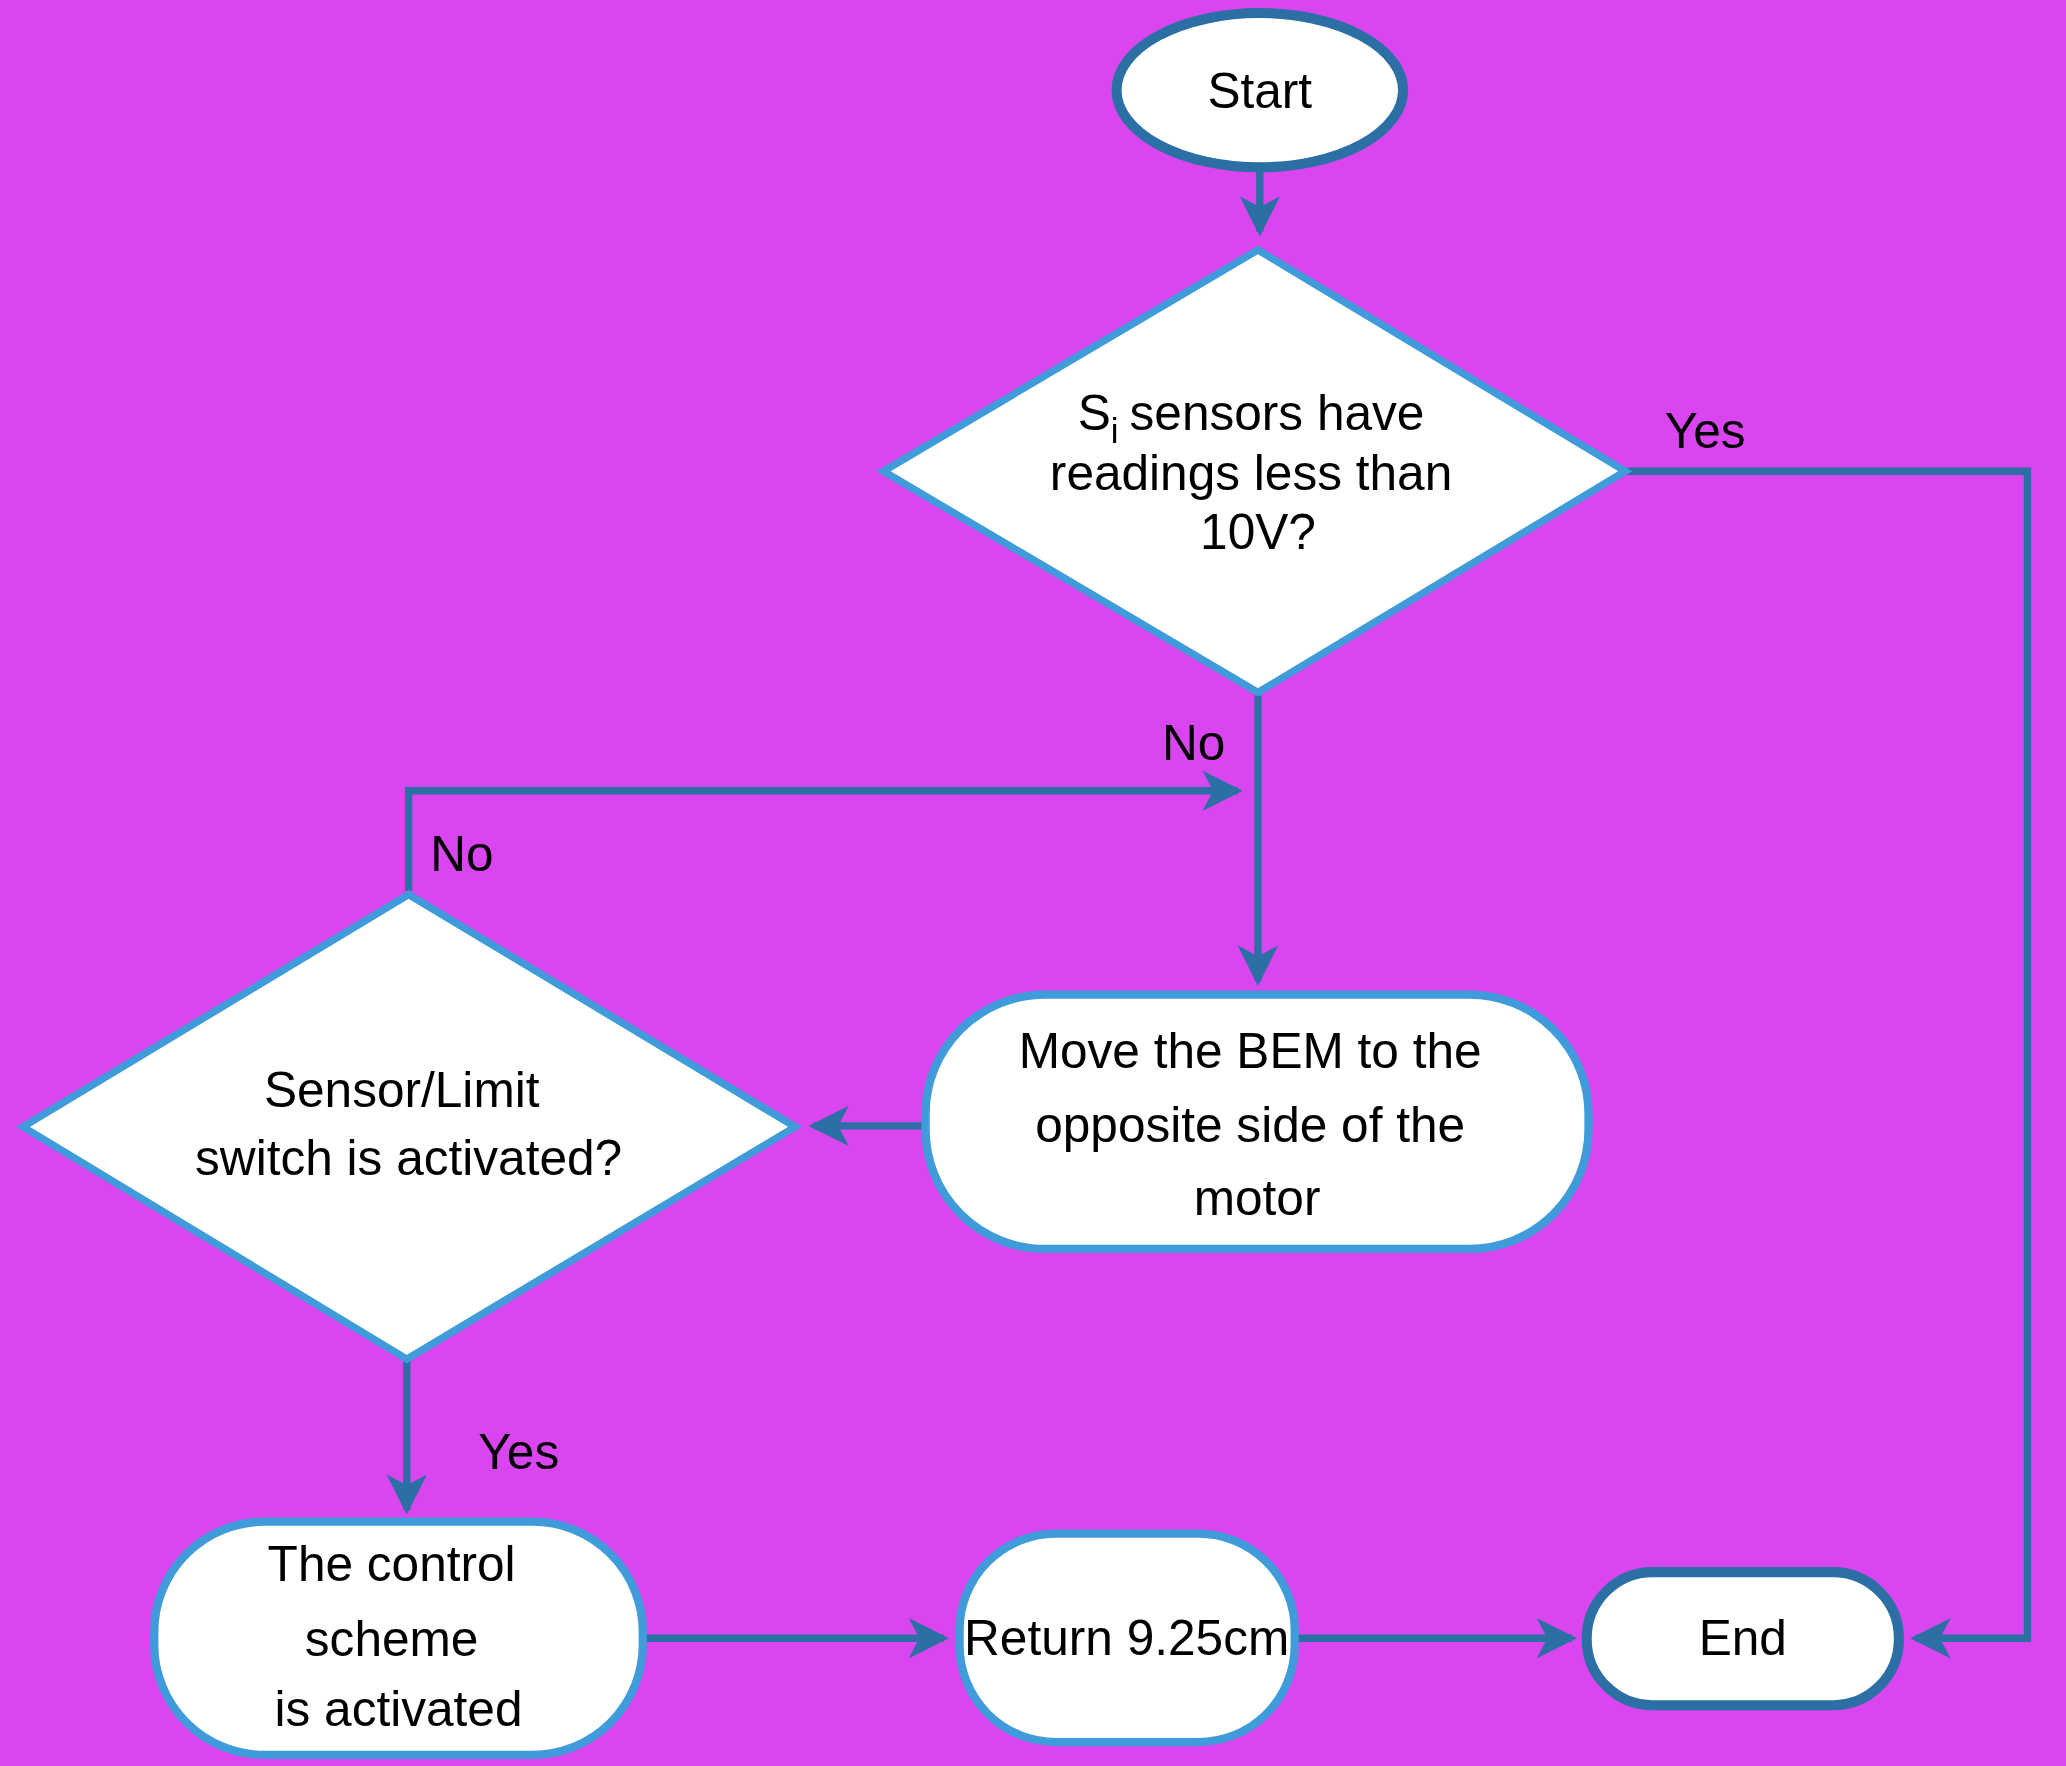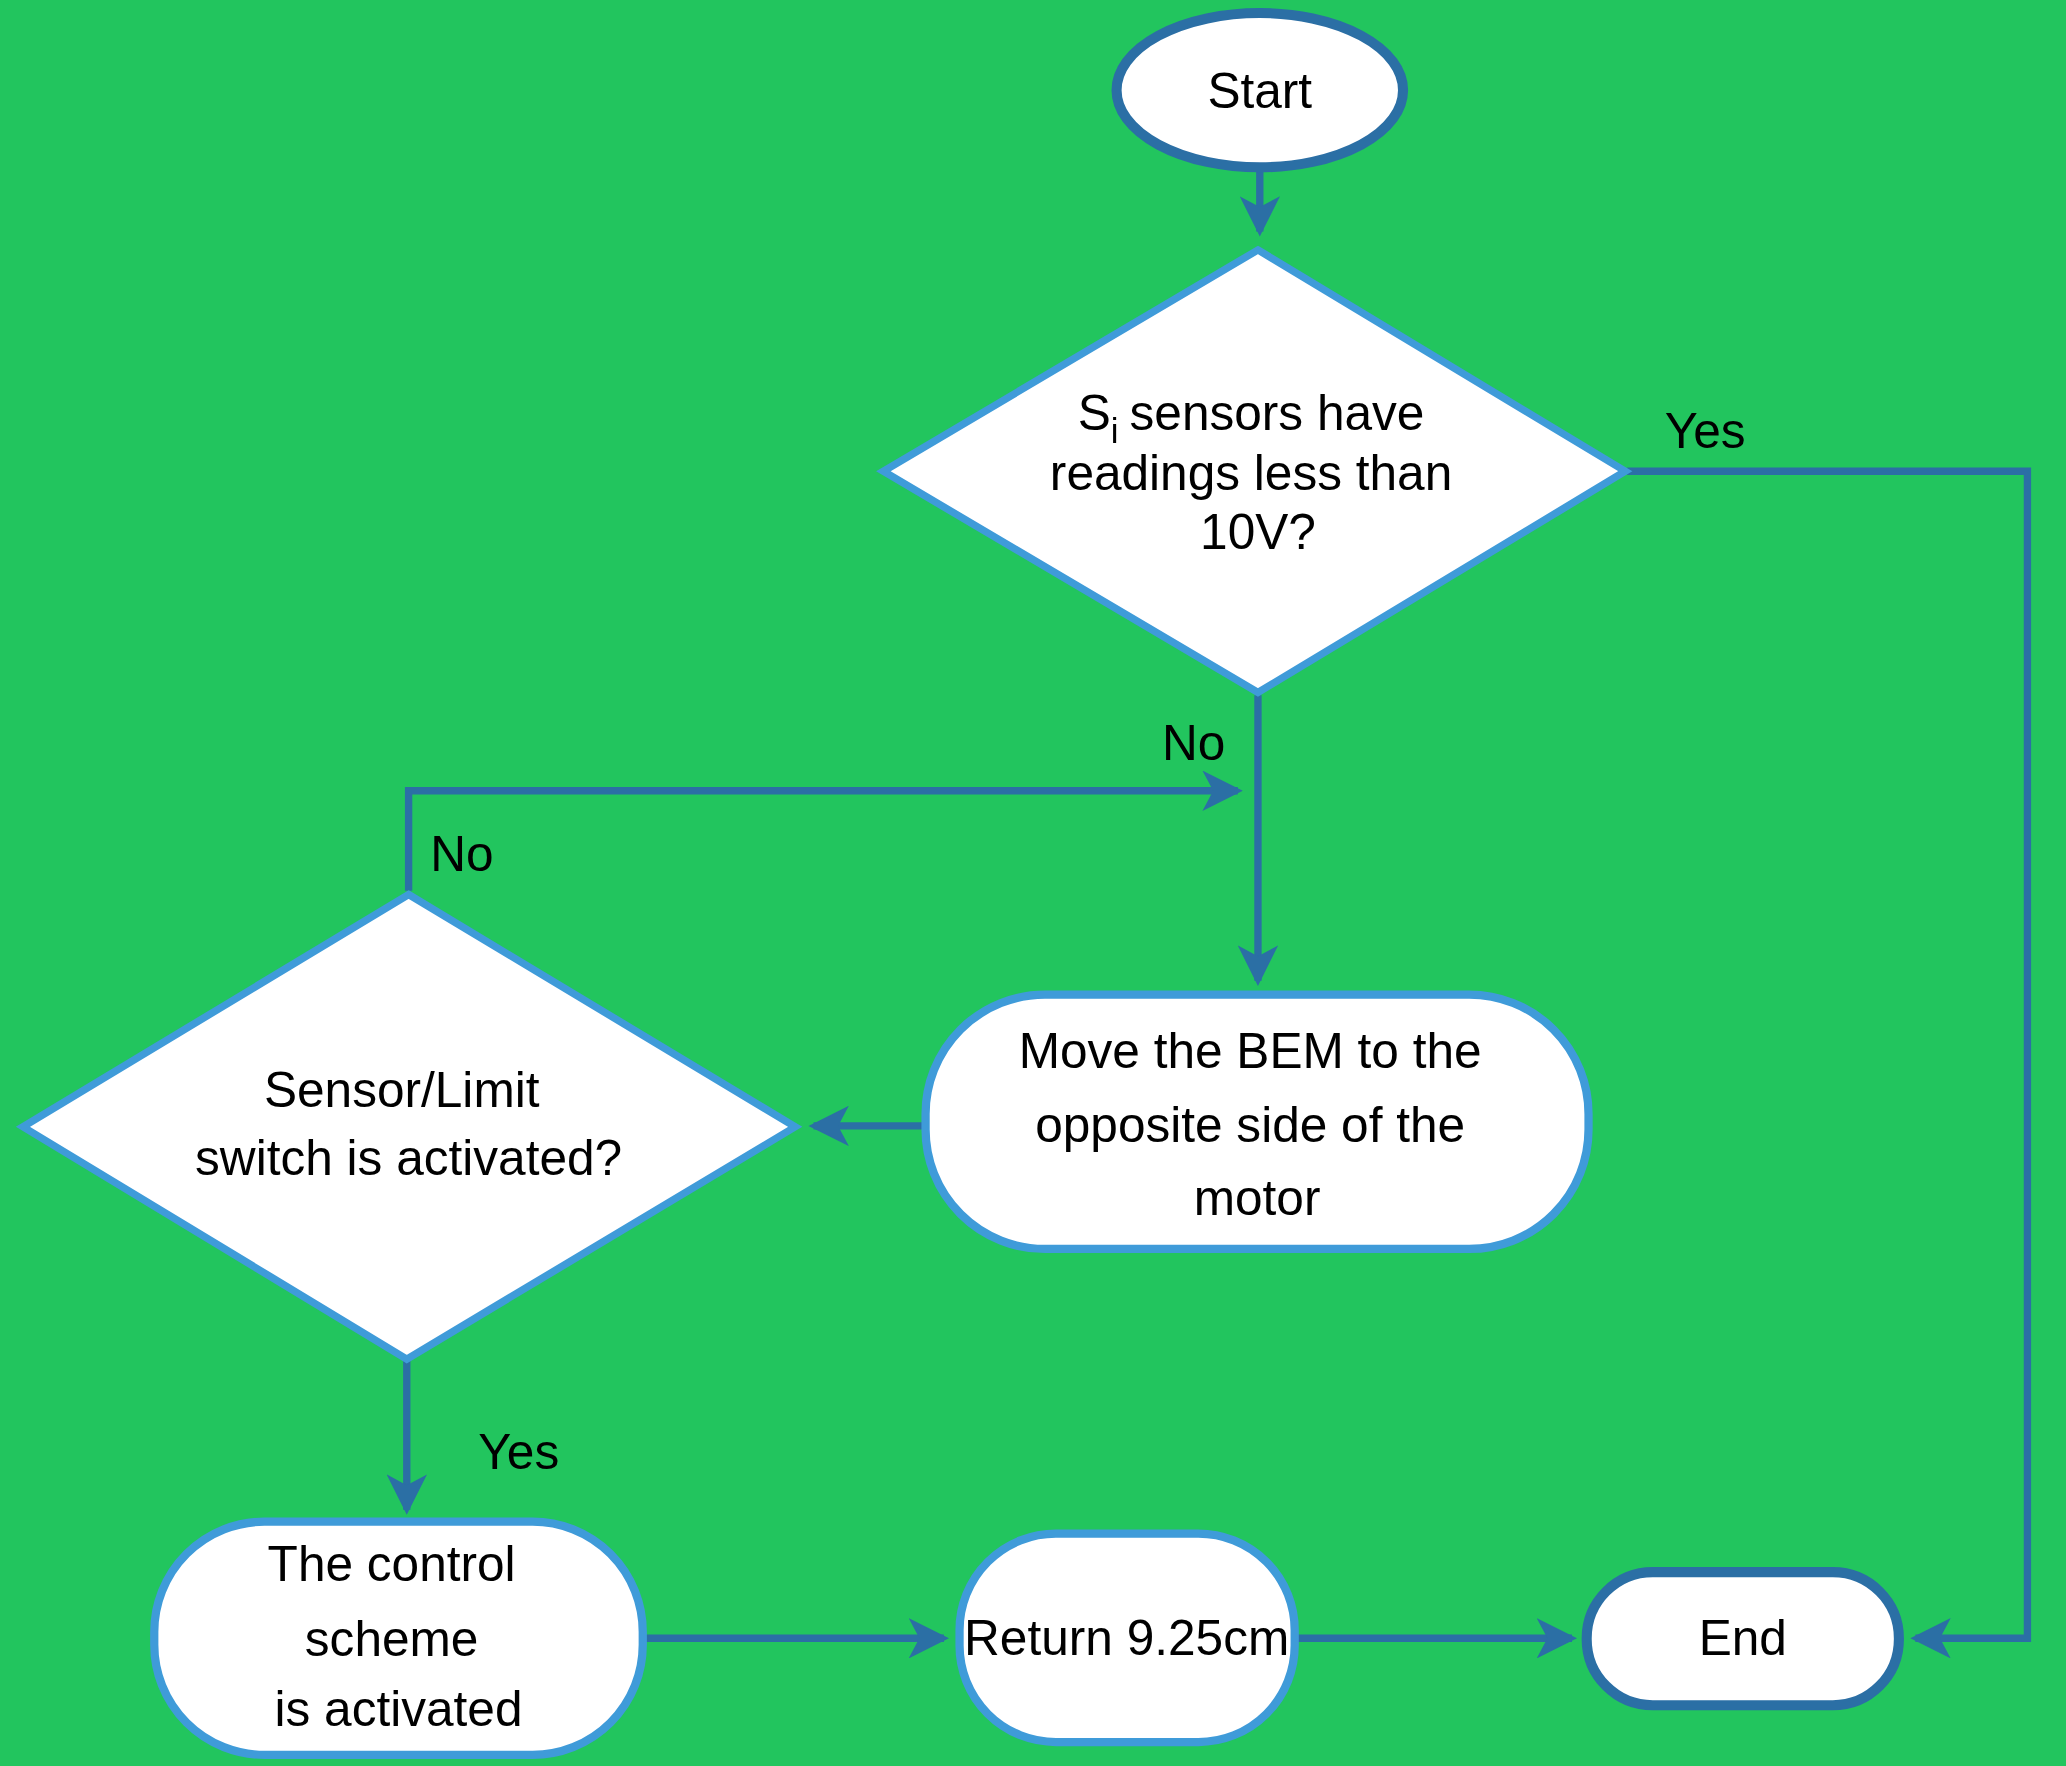--- a/index.html
+++ b/index.html
@@ -1,16 +1,16 @@
 <!DOCTYPE html>
 <html style="font-size:14.7px"><head>
 <meta charset="utf-8">
 <style>
   html,body{margin:0;padding:0;background:#ffffff;}
-  .stage{width:2066px;height:1767px;position:relative;background:#22c55e;}
+  .stage{width:2066px;height:1767px;position:relative;background:#d946ef;}
   svg{display:block;}
   text, tspan{
     font-family:"Liberation Sans","DejaVu Sans",sans-serif;
     fill:#000000;
   }
   .node-label{font-size:54px;}
   .edge-label{font-size:54px;}
   .sub{font-size:38px;}
 </style>
 </head>

